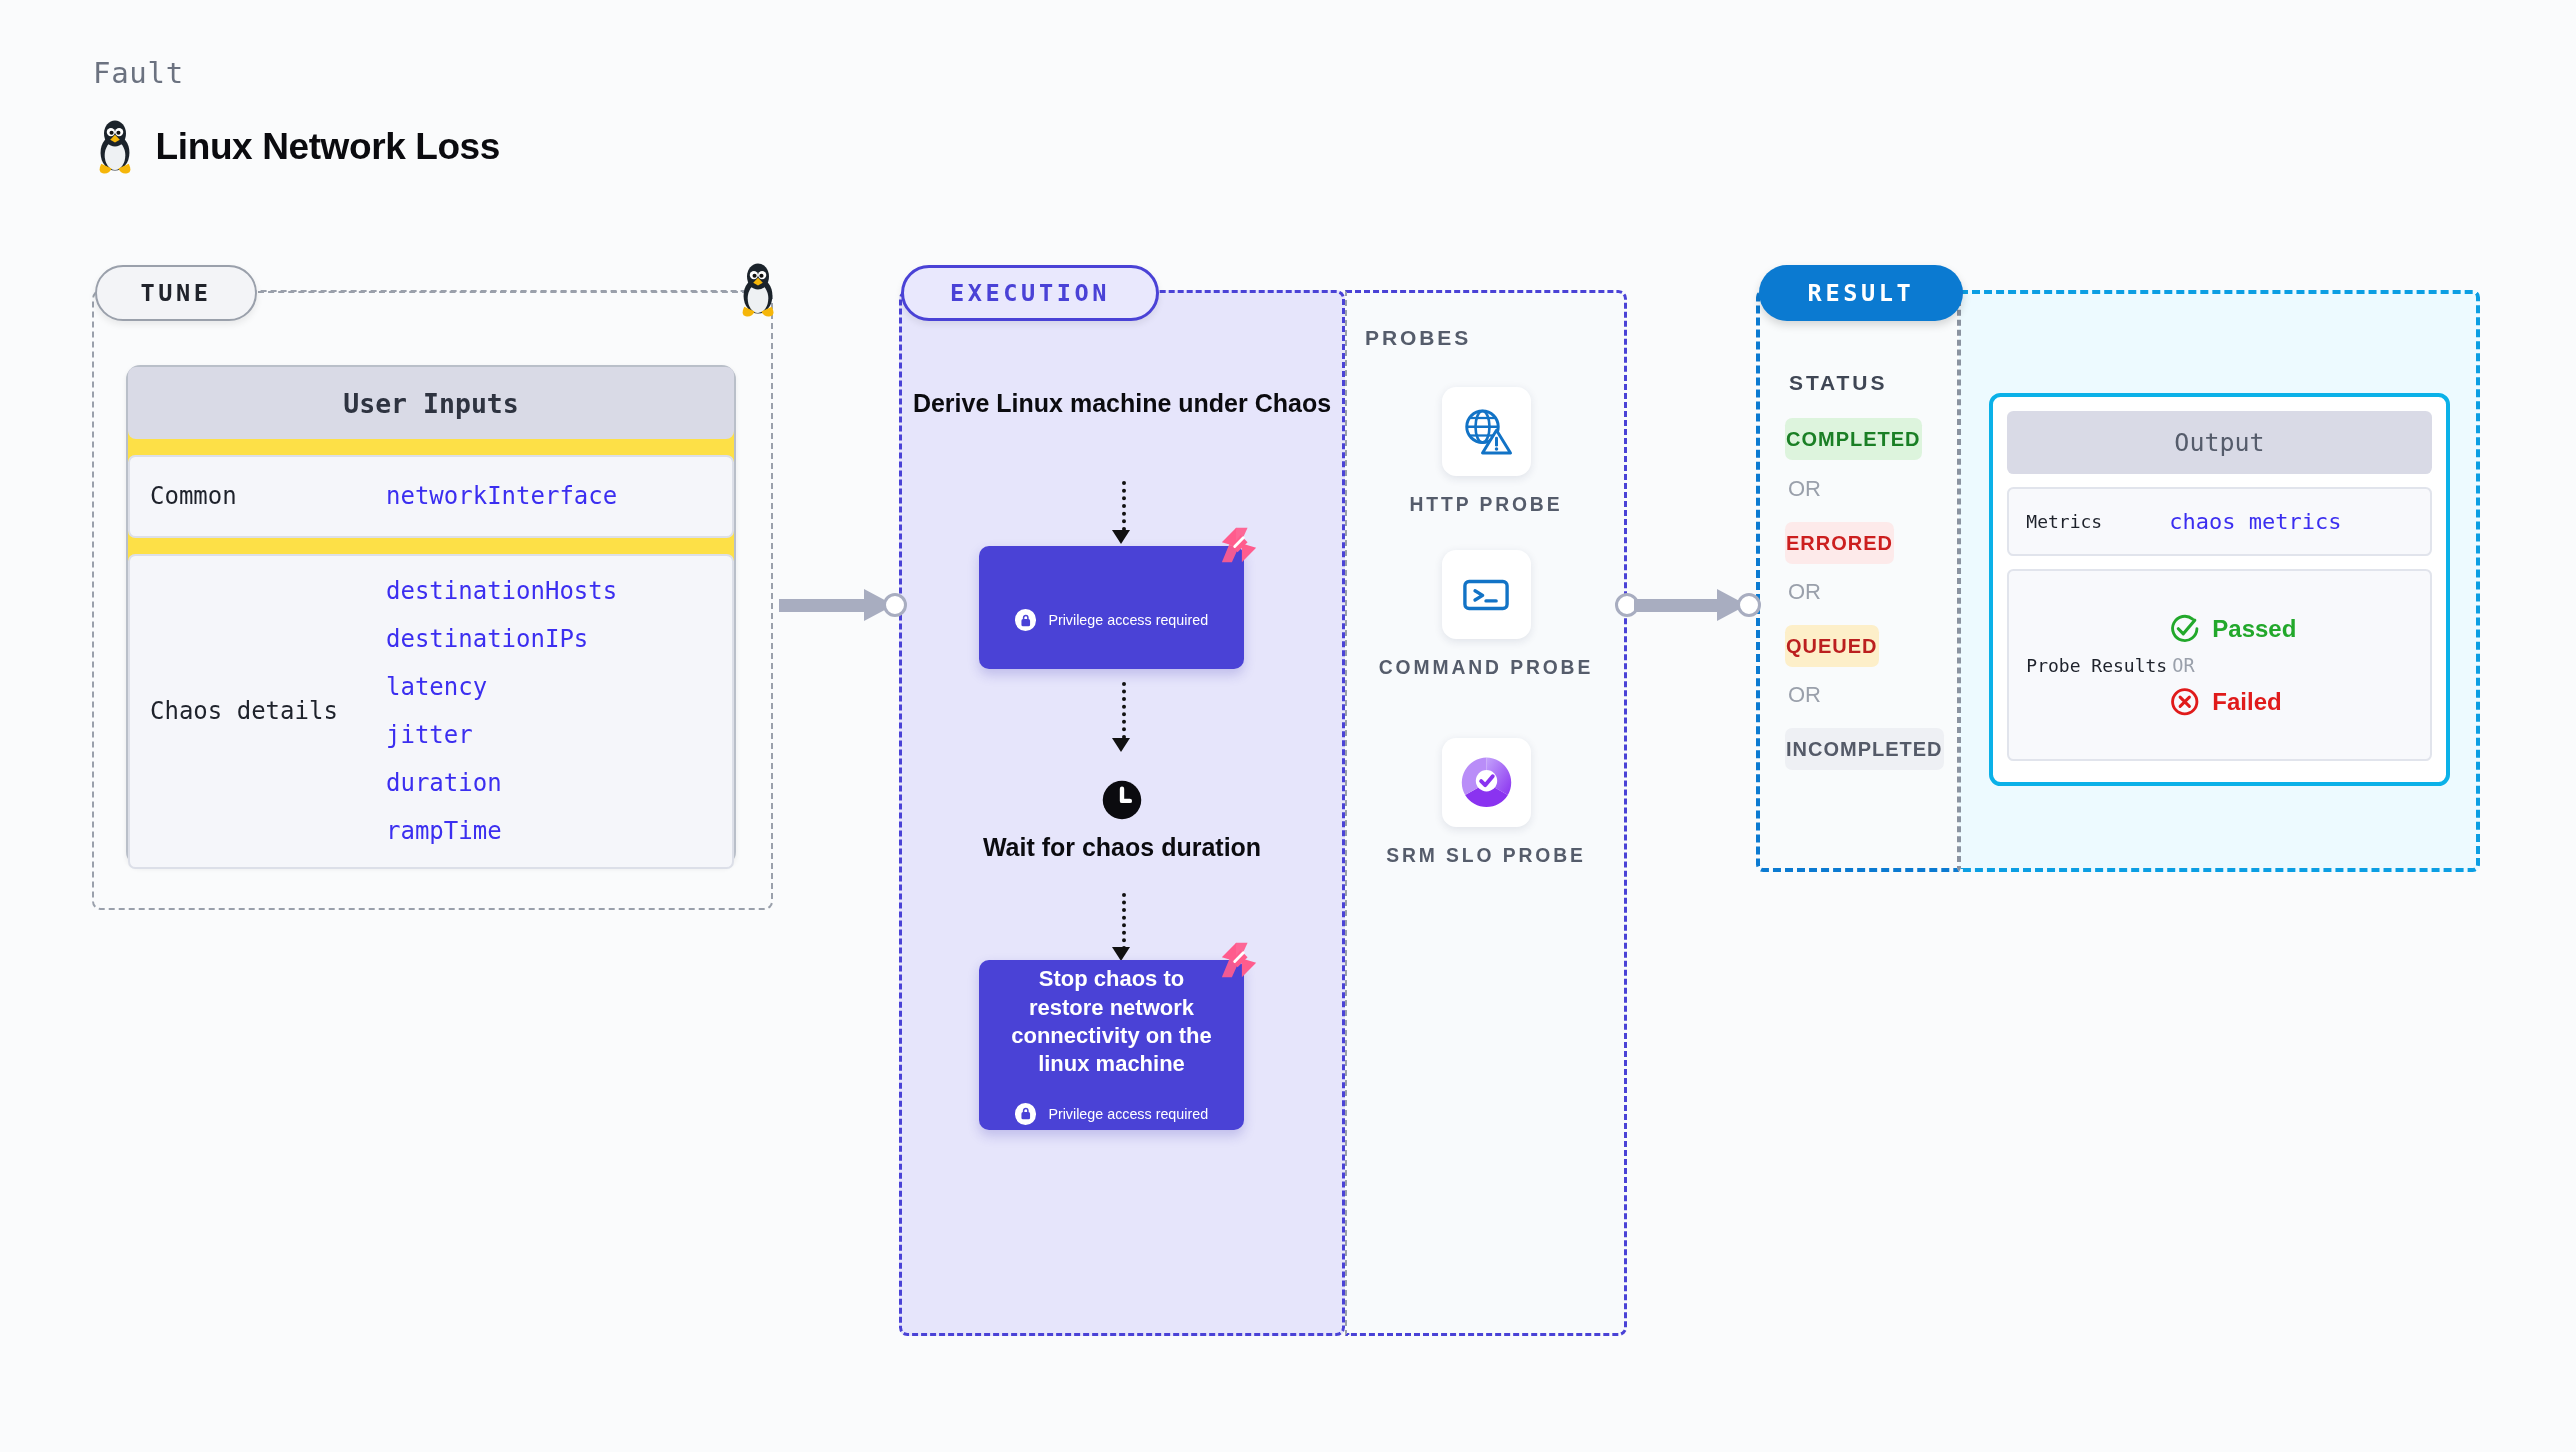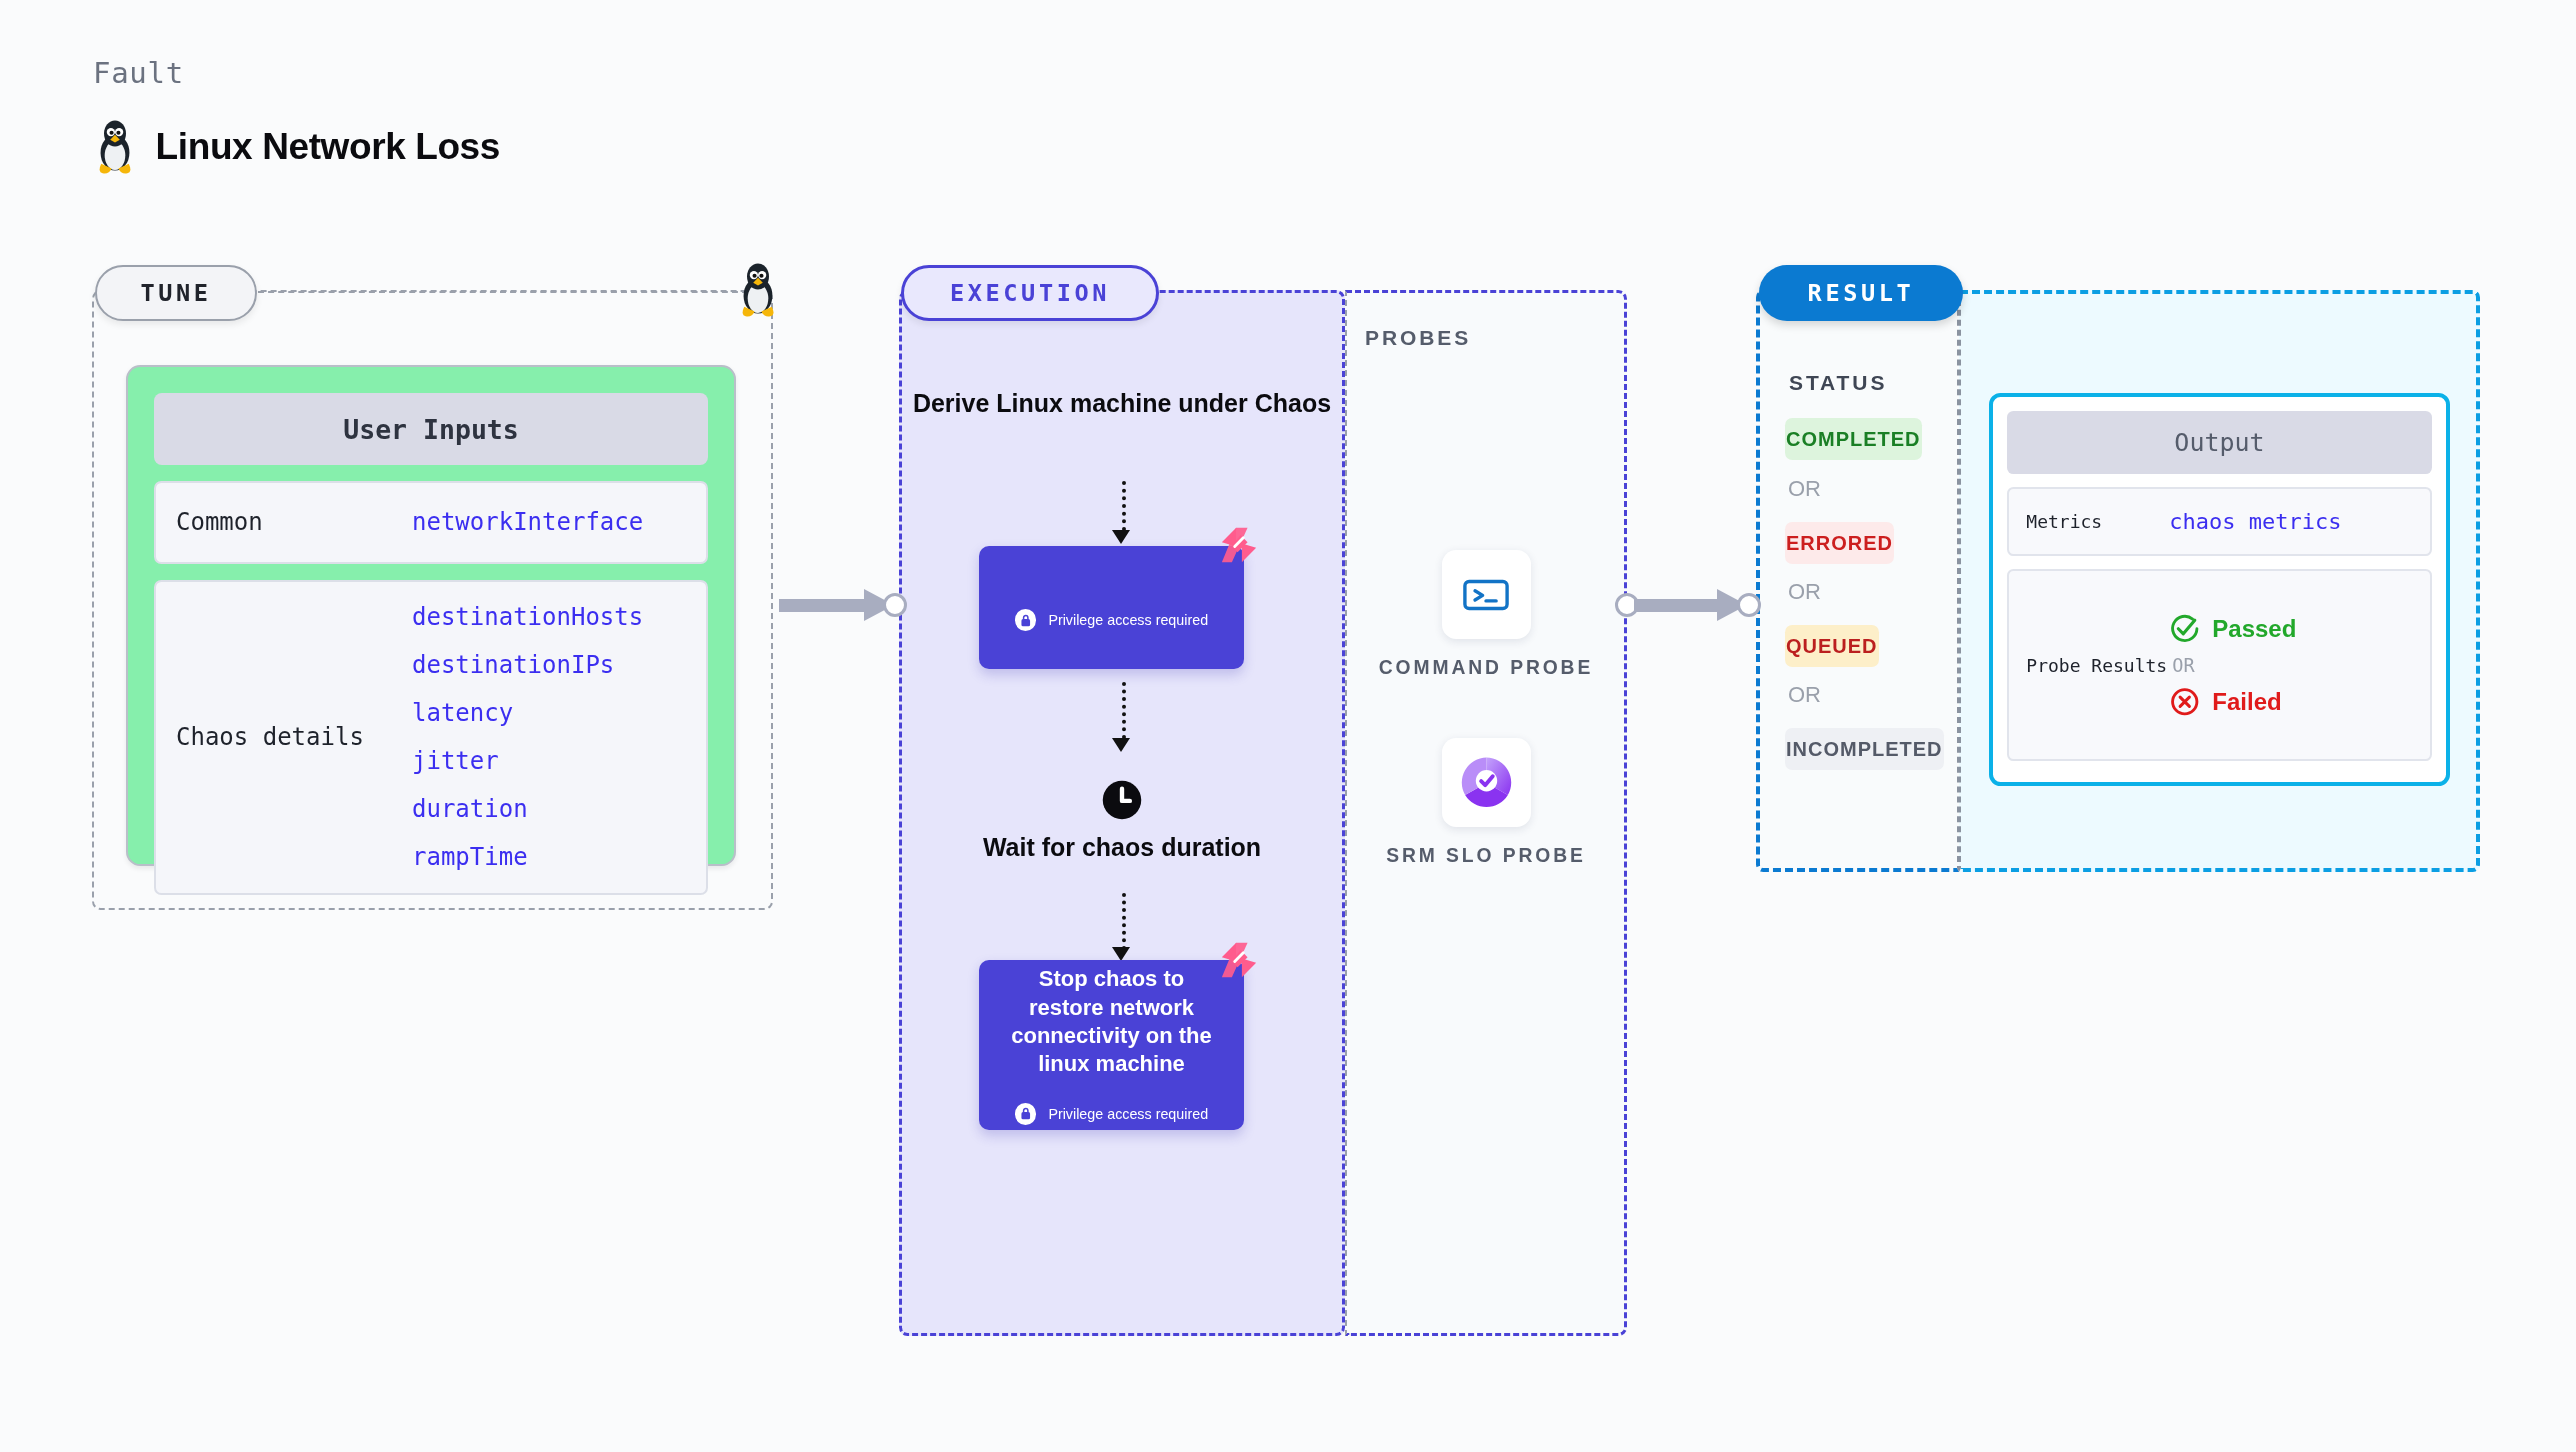--- a/index.html
+++ b/index.html
@@ -95,23 +95,23 @@
   .tune-leader {
     position: absolute; left: 258px; top: 291px;
     width: 490px; height: 0;
     border-top: 2.9px dashed #9aa0ab;
   }
   .tux-corner { position: absolute; left: 736px; top: 261px; width: 44px; height: 57px; }
 
   
   .ui-card {
     position: absolute; left: 126px; top: 365px; width: 610px; height: 501px;
-    background: #86efac; border: 2.9px solid #b9bfc9; border-radius: 14.3px;
+    background: #fde047; border: 2.9px solid #b9bfc9; border-radius: 14.3px;
     box-shadow: 0 2.9px 5px rgba(0,0,0,.07);
-    padding: 26px;
+    padding: 0;
   }
   .ui-card-head {
     height: 72px; background: #d9dae6; border-radius: 7.9px;
     display: flex; align-items: center; justify-content: center;
     font-family: "DejaVu Sans Mono", monospace;
     font-size: 26.5px; color: #2e3340; font-weight: 700;
   }
   .ui-row {
     margin-top: 15.8px; background: #f5f6fa; border: 2.1px solid #dcdfe8;
     border-radius: 7.2px; display: flex; align-items: center;
@@ -383,20 +383,35 @@
   <svg class="harness-logo" style="left:1219px; top:940px;" viewBox="0 0 56 56">
     <path d="M4 24 L24 4 L24 30 Z" fill="#ff5c8d"></path>
     <path d="M52 32 L32 52 L32 26 Z" fill="#ff5c8d"></path>
     <path d="M24 4 L40 4 L18 52 L4 52 Z" fill="#ff5c8d" opacity="0.92"></path>
     <path d="M30 14 L40 24 L26 38 L18 30 Z" fill="#ff5c8d"></path>
     <path d="M22 30 L34 18" stroke="#ffffff" stroke-width="4" stroke-linecap="round"></path>
   </svg>
 
   <div class="probes-heading">PROBES</div>
 
+  <div class="probe-item probe-1">
+    <div class="probe-tile">
+      <svg width="56" height="56" viewBox="0 0 64 64">
+        <circle cx="28" cy="26" r="18" fill="none" stroke="#1273c6" stroke-width="3.4"></circle>
+        <ellipse cx="28" cy="26" rx="8" ry="18" fill="none" stroke="#1273c6" stroke-width="3"></ellipse>
+        <line x1="10" y1="26" x2="46" y2="26" stroke="#1273c6" stroke-width="3"></line>
+        <line x1="13" y1="16" x2="43" y2="16" stroke="#1273c6" stroke-width="2.6"></line>
+        <line x1="13" y1="36" x2="43" y2="36" stroke="#1273c6" stroke-width="2.6"></line>
+        <path d="M44 30 L60 56 H28 Z" fill="#ffffff" stroke="#1273c6" stroke-width="3.4" stroke-linejoin="round"></path>
+        <line x1="44" y1="39" x2="44" y2="47" stroke="#1273c6" stroke-width="3.4" stroke-linecap="round"></line>
+        <circle cx="44" cy="51.5" r="2" fill="#1273c6"></circle>
+      </svg>
+    </div>
+    <div class="probe-label">HTTP  PROBE</div>
+  </div>
 
   <div class="probe-item probe-2">
     <div class="probe-tile">
       <svg width="54" height="54" viewBox="0 0 64 64">
         <rect x="7" y="16" width="50" height="32" rx="5" fill="none" stroke="#1273c6" stroke-width="4"></rect>
         <path d="M19 27 L28 32.5 L19 38" fill="none" stroke="#1273c6" stroke-width="4" stroke-linecap="round" stroke-linejoin="round"></path>
         <line x1="32" y1="39" x2="44" y2="39" stroke="#1273c6" stroke-width="4" stroke-linecap="round"></line>
       </svg>
     </div>
     <div class="probe-label">COMMAND PROBE</div>

